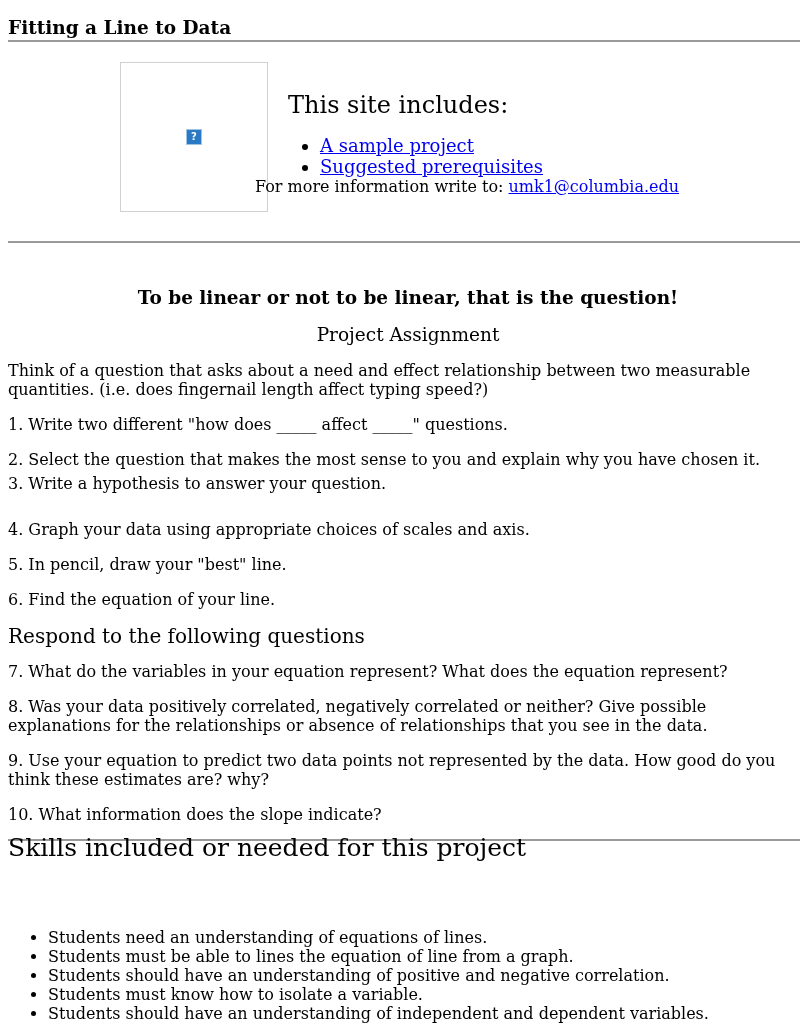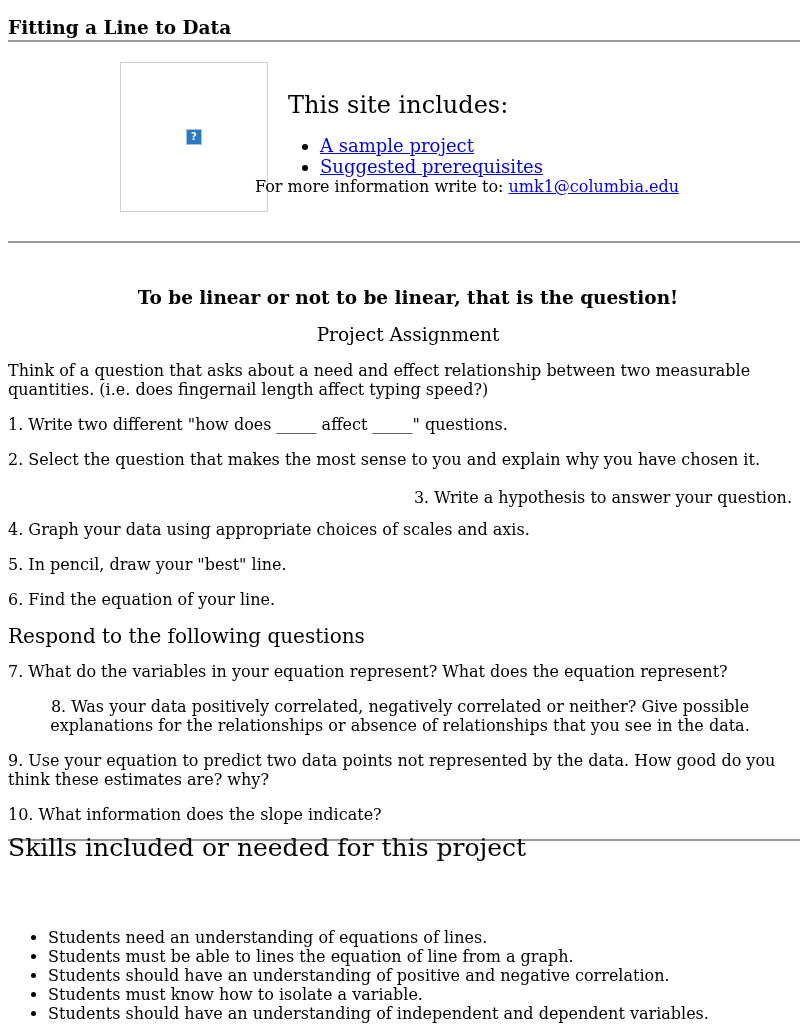--- a/index.html
+++ b/index.html
@@ -44,29 +44,29 @@
 
 <hr class="rule" style="top:241px;">
 
 <div class="abs center-bold">To be linear or not to be linear, that is the question!</div>
 <div class="abs center">Project Assignment</div>
 
 <div class="abs para" style="top:361px;">Think of a question that asks about a need and effect relationship between two measurable quantities. (i.e. does fingernail length affect typing speed?)</div>
 
 <div class="abs para" style="top:415px;">1. Write two different "how does _____ affect _____" questions.</div>
 <div class="abs para" style="top:450px;">2. Select the question that makes the most sense to you and explain why you have chosen it.</div>
-<div class="abs para" style="top:488px;text-align:right;">3. Write a hypothesis to answer your question.</div>
+<div class="abs para" style="top:474px;">3. Write a hypothesis to answer your question.</div>
 <div class="abs para" style="top:520px;">4. Graph your data using appropriate choices of scales and axis.</div>
 <div class="abs para" style="top:555px;">5. In pencil, draw your "best" line.</div>
 <div class="abs para" style="top:590px;">6. Find the equation of your line.</div>
 
 <div class="abs subhead" style="top:624px;">Respond to the following questions</div>
 
 <div class="abs para" style="top:662px;">7. What do the variables in your equation represent? What does the equation represent?</div>
-<div class="abs para" style="top:697px;text-align:center;">8. Was your data positively correlated, negatively correlated or neither? Give possible explanations for the relationships or absence of relationships that you see in the data.</div>
+<div class="abs para" style="top:697px;">8. Was your data positively correlated, negatively correlated or neither? Give possible explanations for the relationships or absence of relationships that you see in the data.</div>
 <div class="abs para" style="top:751px;">9. Use your equation to predict two data points not represented by the data. How good do you think these estimates are? why?</div>
 <div class="abs para" style="top:805px;">10. What information does the slope indicate?</div>
 
 <hr class="rule" style="top:839px;">
 
 <div class="abs skills-h">Skills included or needed for this project</div>
 <ul class="abs skills">
   <li>Students need an understanding of equations of lines.</li>
   <li>Students must be able to lines the equation of line from a graph.</li>
   <li>Students should have an understanding of positive and negative correlation.</li>

